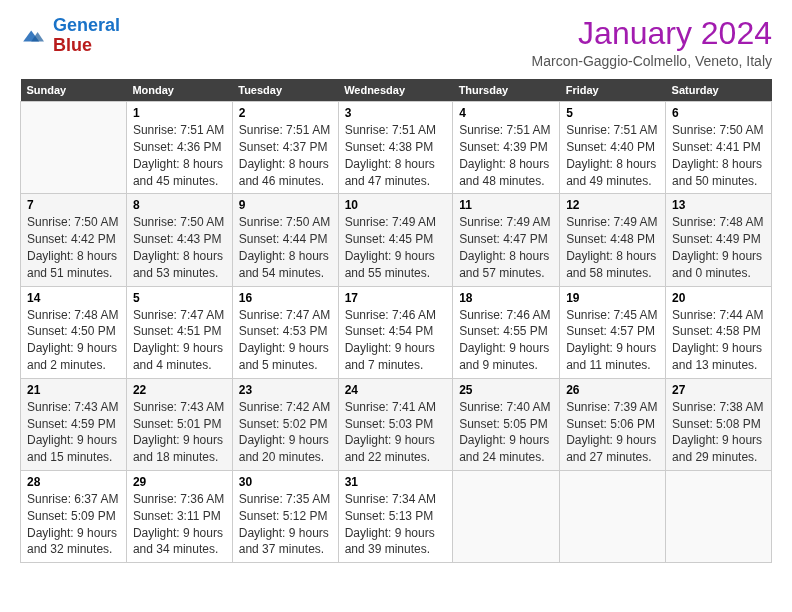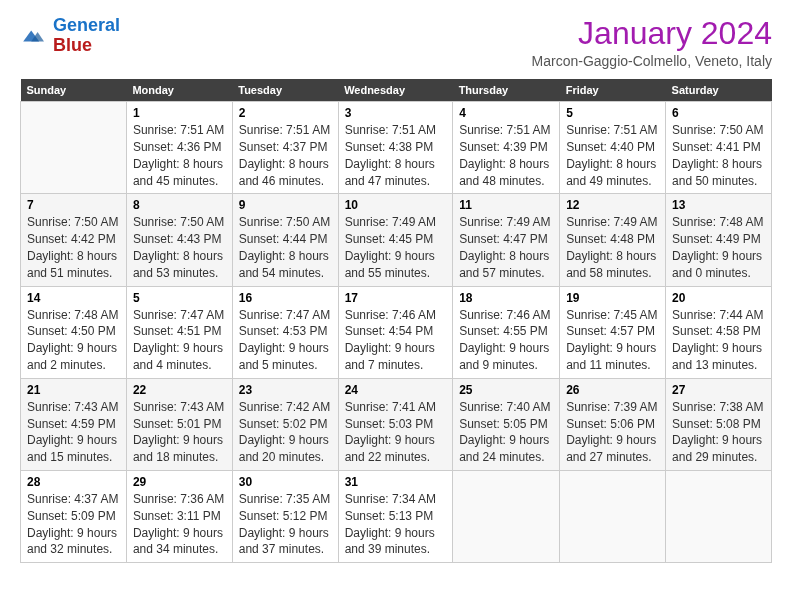--- a/index.html
+++ b/index.html
@@ -347,21 +347,21 @@
               <div>Sunrise: 7:38 AM</div>
               <div>Sunset: 5:08 PM</div>
               <div>Daylight: 9 hours and 29 minutes.</div>
             </div>
           </td>
         </tr>
         <tr>
           <td>
             <span class="day-number">28</span>
             <div class="day-info">
-              <div>Sunrise: 4:37 AM</div>
+              <div>Sunrise: 6:37 AM</div>
               <div>Sunset: 5:09 PM</div>
               <div>Daylight: 9 hours and 32 minutes.</div>
             </div>
           </td>
           <td>
             <span class="day-number">29</span>
             <div class="day-info">
               <div>Sunrise: 7:36 AM</div>
               <div>Sunset: 3:11 PM</div>
               <div>Daylight: 9 hours and 34 minutes.</div>

